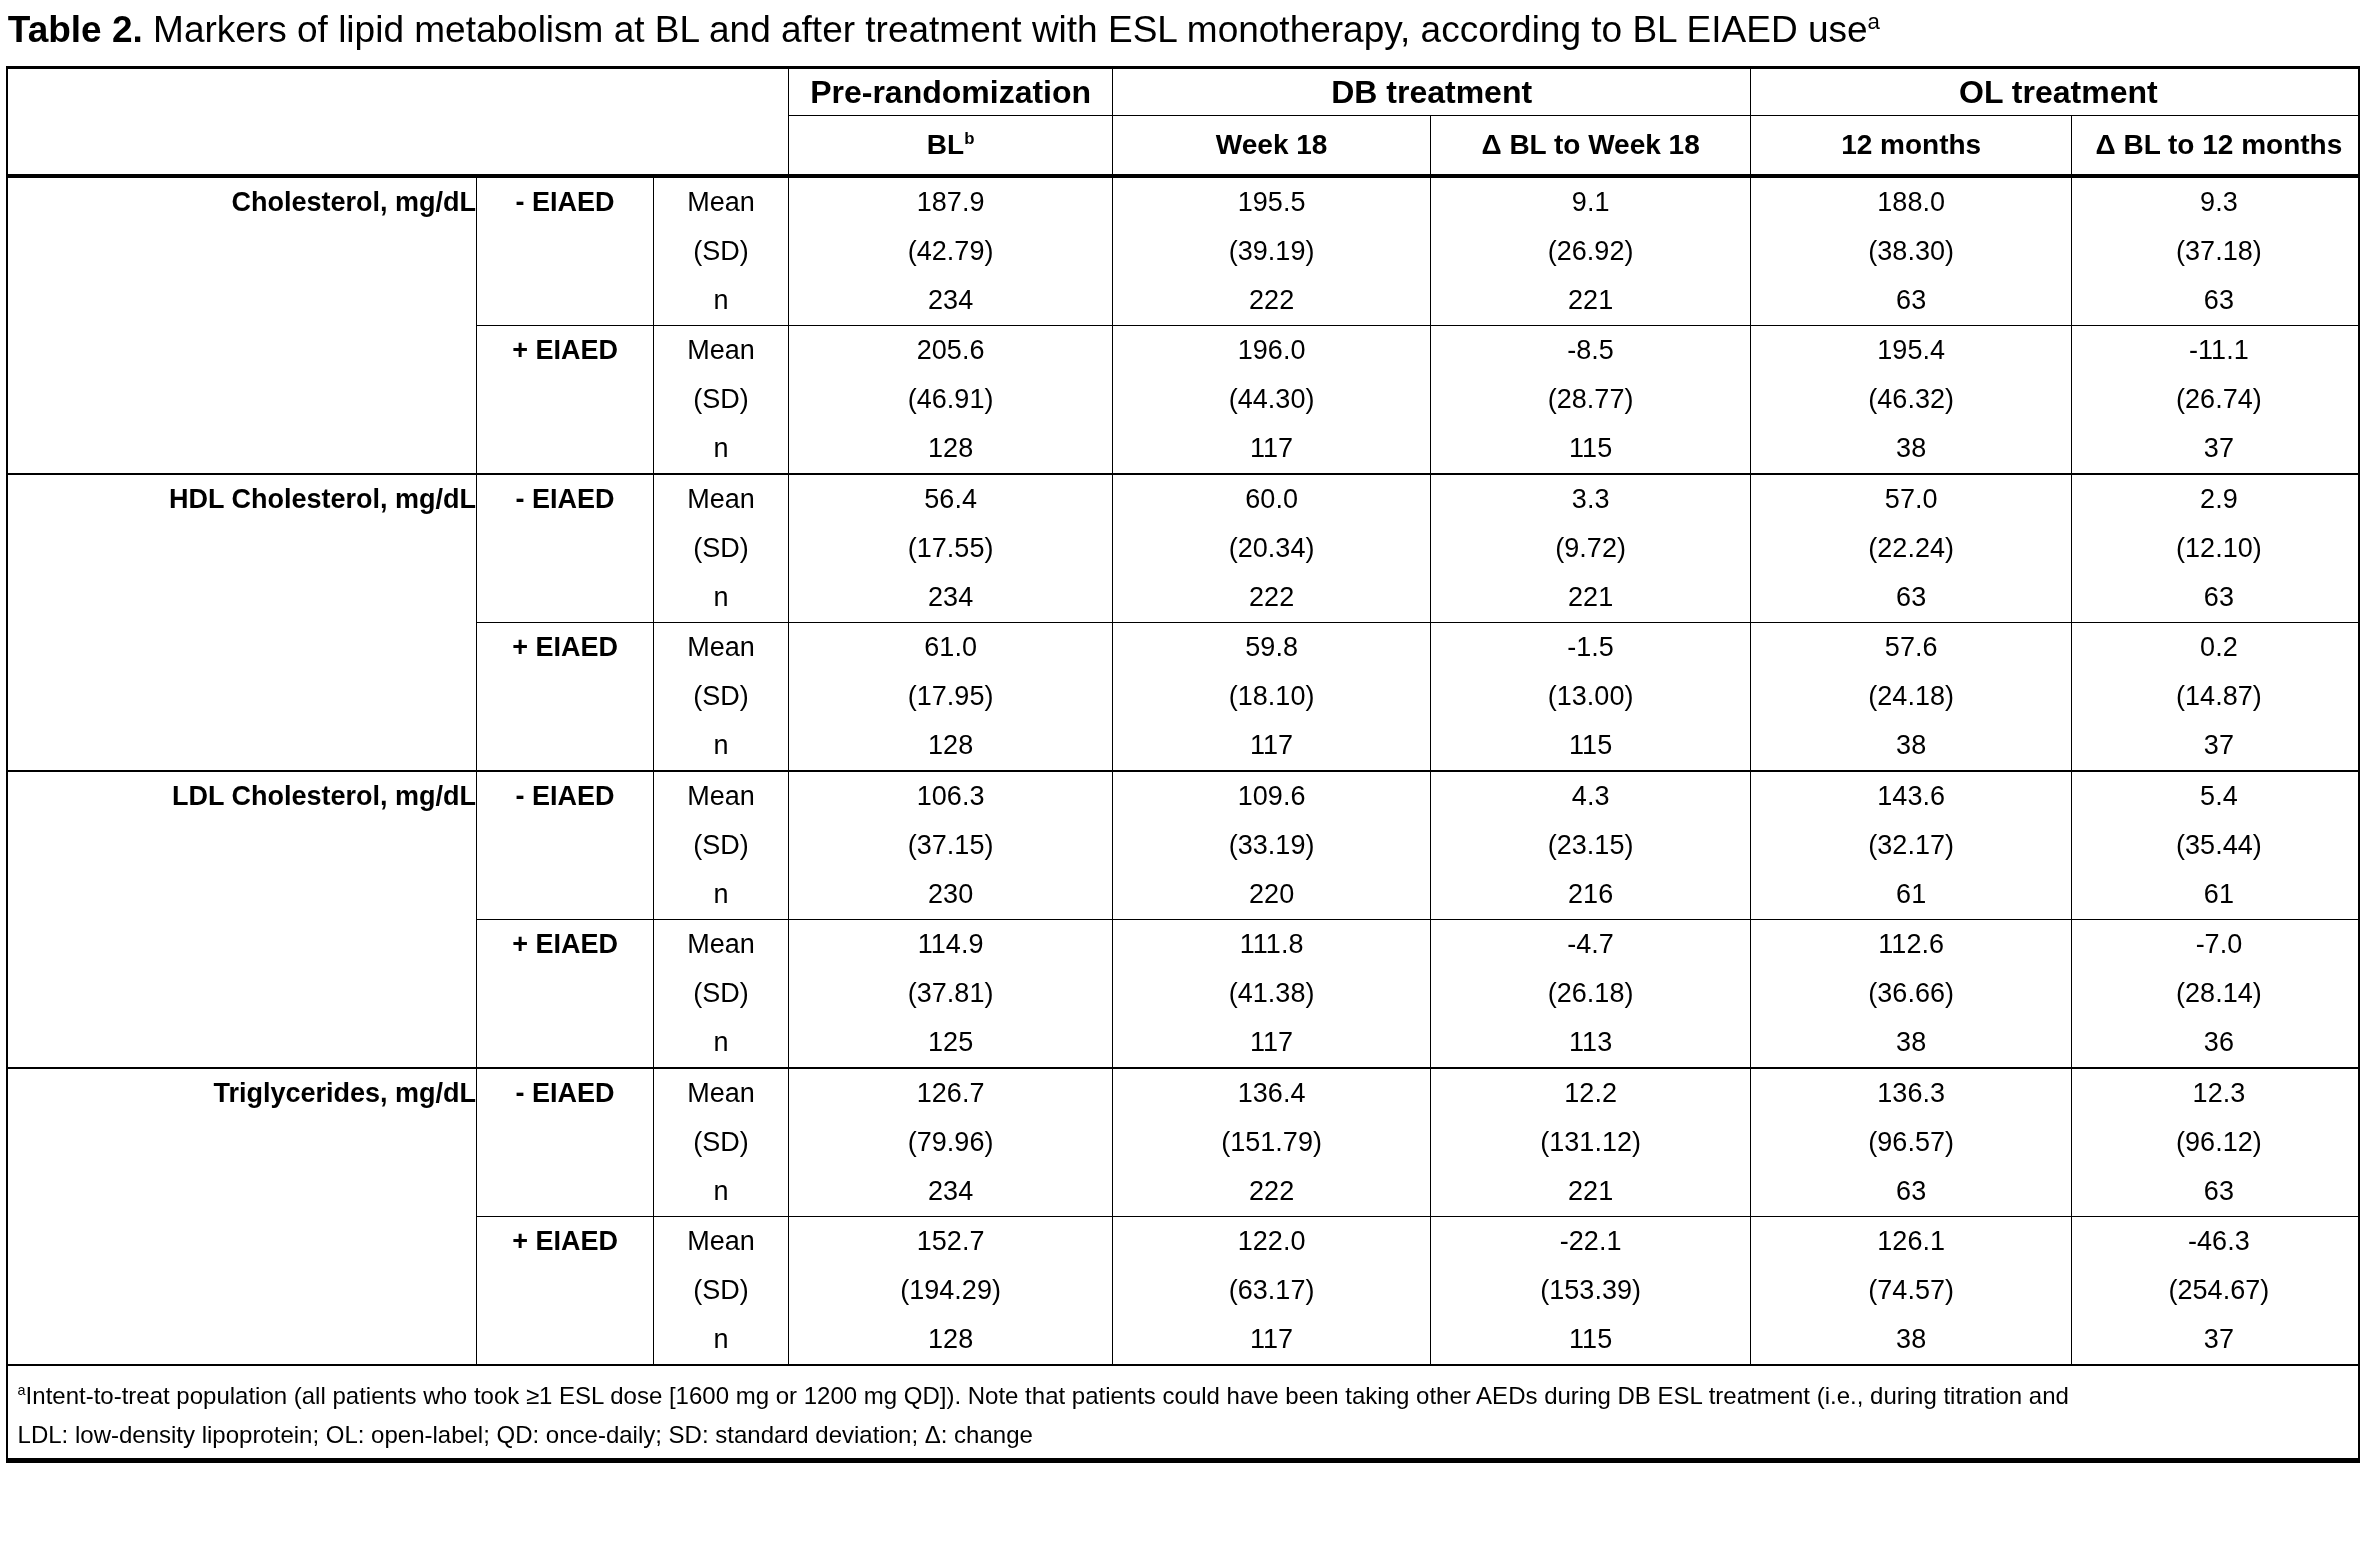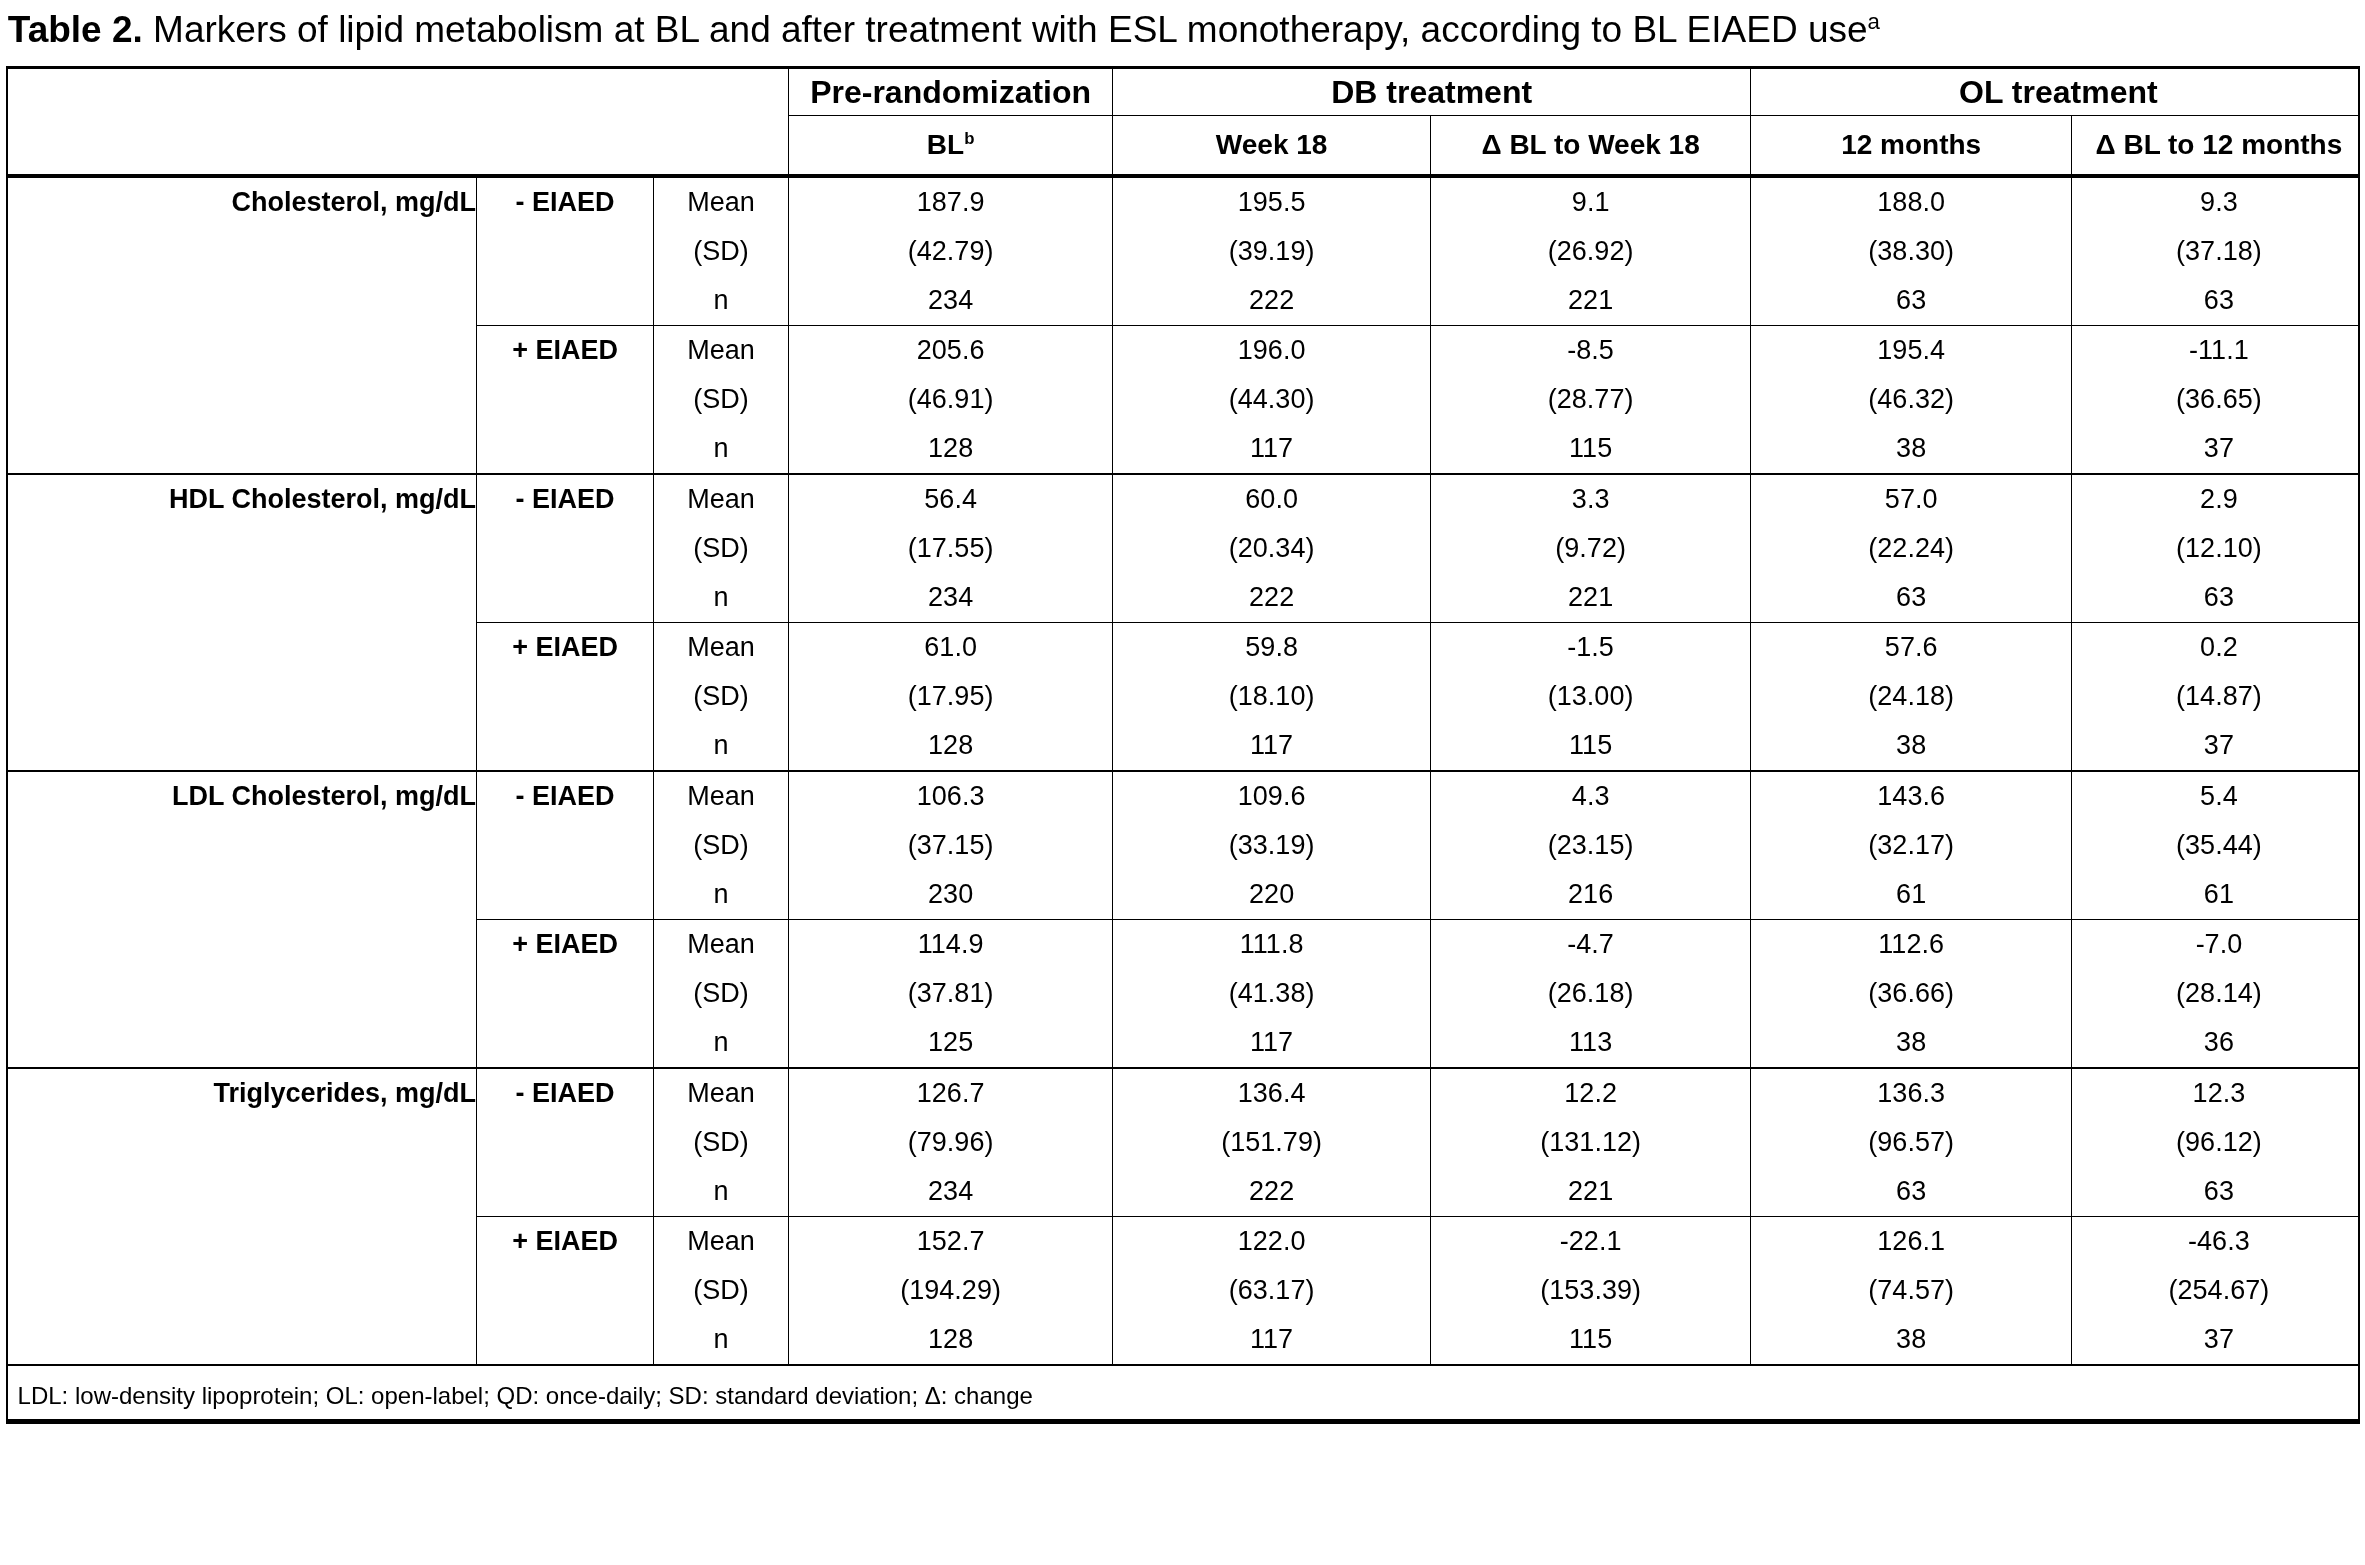--- a/index.html
+++ b/index.html
@@ -126,21 +126,21 @@
             <div class="line">(28.77)</div>
             <div class="line">115</div>
           </td>
     <td class="val">
             <div class="line">195.4</div>
             <div class="line">(46.32)</div>
             <div class="line">38</div>
           </td>
     <td class="val">
             <div class="line">-11.1</div>
-            <div class="line">(36.65)</div>
+            <div class="line">(26.74)</div>
             <div class="line">37</div>
           </td>
   </tr>
 
   <tr class="bstart">
     <td class="param" rowspan="2">
             <div class="pline">HDL Cholesterol, mg/dL</div>
           </td>
     <td class="grp">
             <div class="line">- EIAED</div>
@@ -356,16 +356,17 @@
     <td class="val">
             <div class="line">-46.3</div>
             <div class="line">(254.67)</div>
             <div class="line">37</div>
           </td>
   </tr>
 </tbody>
     </table>
 
 <div class="fnotes">
+  <div class="fline"><sup>a</sup><span>Intent-to-treat population (all patients who took ≥1 ESL dose [1600 mg or 1200 mg QD]). Note that patients could have been taking other AEDs during DB ESL treatment (i.e., during titration and</span></div>
   <div class="fline"><sup></sup><span>LDL: low-density lipoprotein; OL: open-label; QD: once-daily; SD: standard deviation; Δ: change</span></div>
 </div>
 </div>
 
 
 </body></html>

